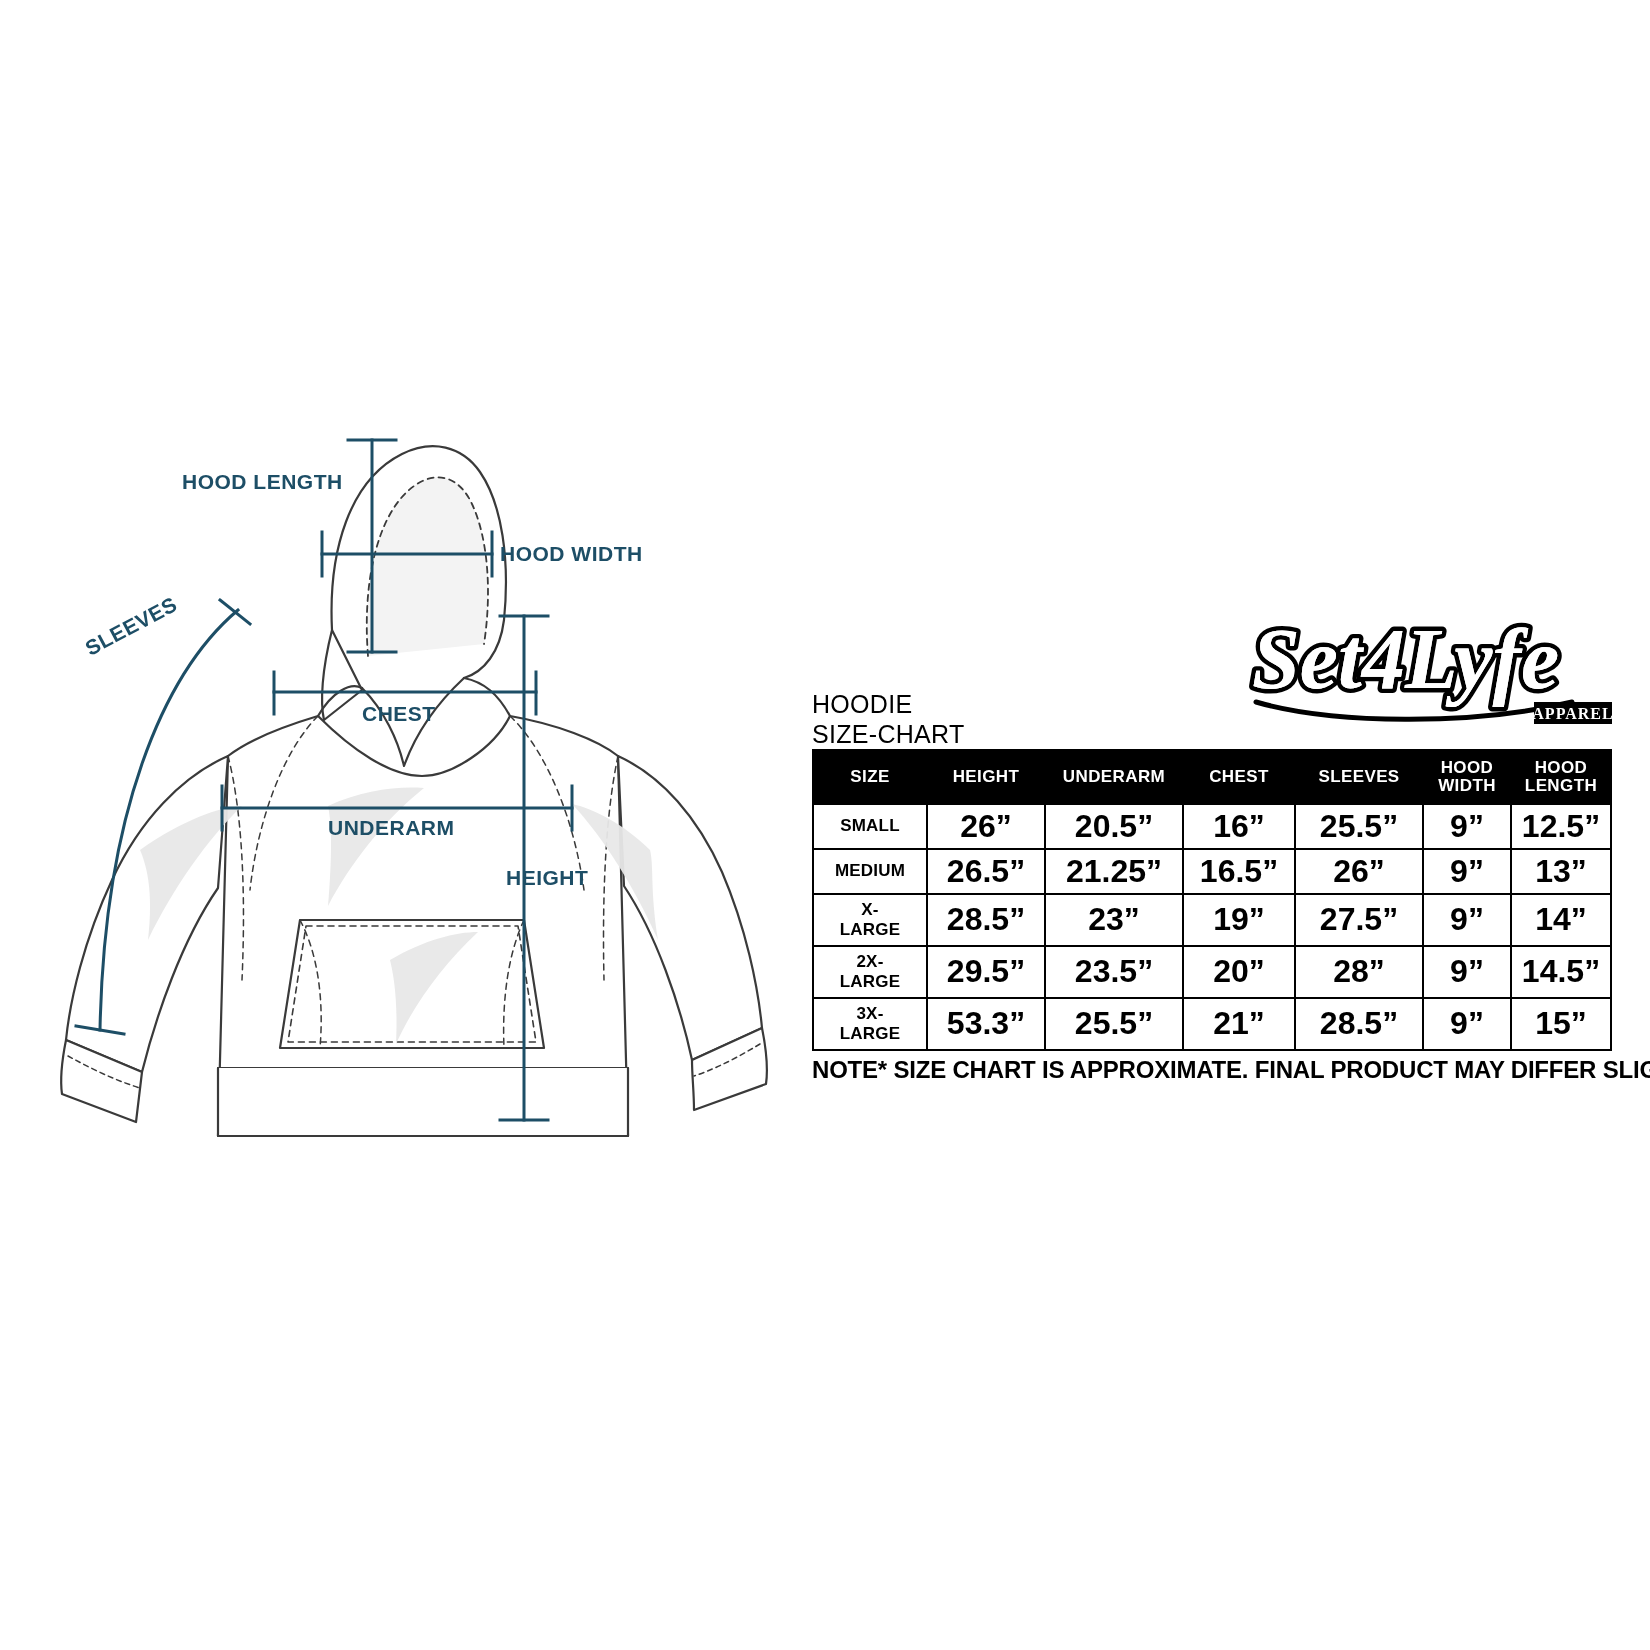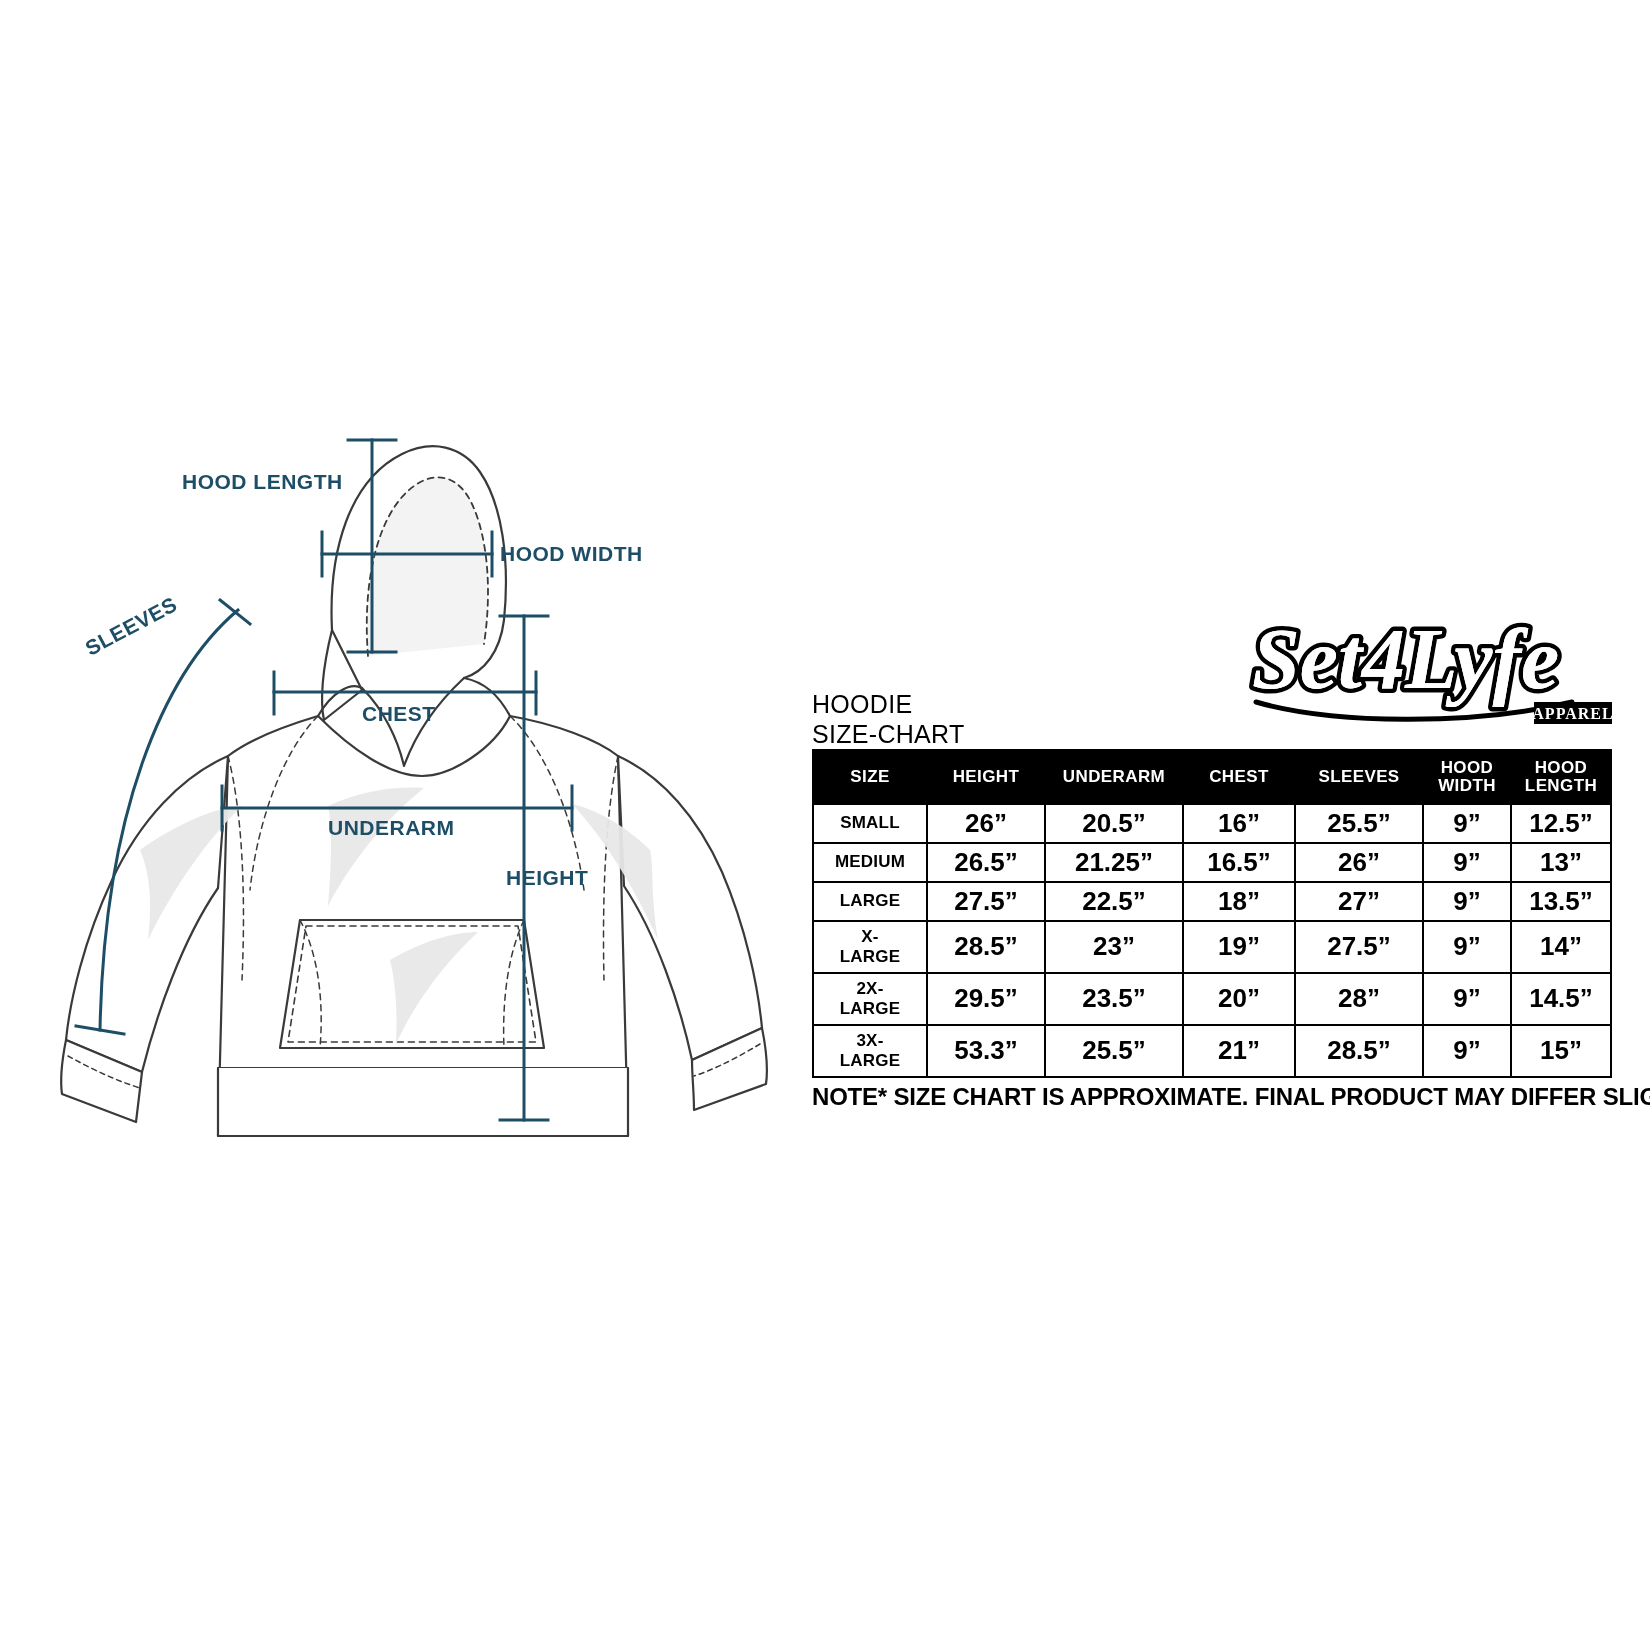--- a/index.html
+++ b/index.html
@@ -79,21 +79,21 @@
     text-align: center;
     border: 2px solid #000;
     font-weight: bold;
   }
   table#size-table td.size-cell {
     font-size: 17px;
     letter-spacing: 0.2px;
     padding: 5px 19px;
   }
   table#size-table td.val-cell {
-    font-size: 26px;
+    font-size: 32px;
     padding: 3px 2px;
   }
   
   col.c0 { width: 114px; }
   col.c1 { width: 118px; }
   col.c2 { width: 138px; }
   col.c3 { width: 112px; }
   col.c4 { width: 128px; }
   col.c5 { width: 88px; }
   col.c6 { width: 100px; }
@@ -282,29 +282,20 @@
         <tr>
           <td class="size-cell">MEDIUM</td>
           <td class="val-cell">26.5”</td>
           <td class="val-cell">21.25”</td>
           <td class="val-cell">16.5”</td>
           <td class="val-cell">26”</td>
           <td class="val-cell">9”</td>
           <td class="val-cell">13”</td>
         </tr>
         <tr>
-          <td class="size-cell">LARGE</td>
-          <td class="val-cell">27.5”</td>
-          <td class="val-cell">22.5”</td>
-          <td class="val-cell">18”</td>
-          <td class="val-cell">27”</td>
-          <td class="val-cell">9”</td>
-          <td class="val-cell">13.5”</td>
-        </tr>
-        <tr>
           <td class="size-cell">X-LARGE</td>
           <td class="val-cell">28.5”</td>
           <td class="val-cell">23”</td>
           <td class="val-cell">19”</td>
           <td class="val-cell">27.5”</td>
           <td class="val-cell">9”</td>
           <td class="val-cell">14”</td>
         </tr>
         <tr>
           <td class="size-cell">2X-LARGE</td>

